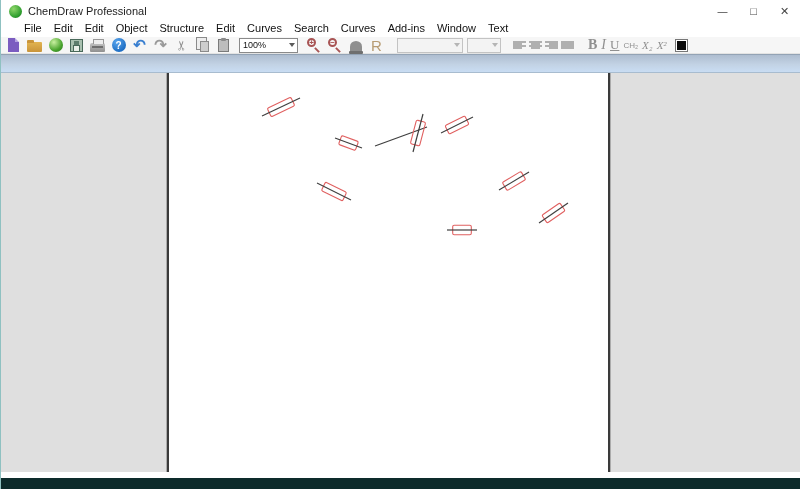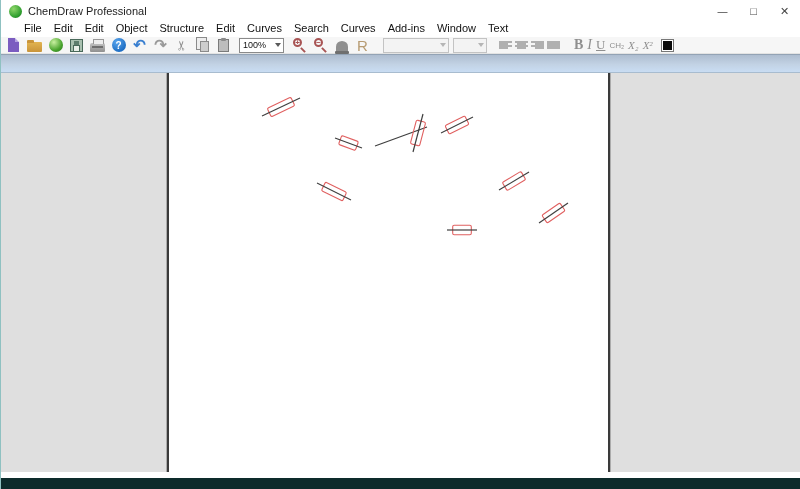--- a/index.html
+++ b/index.html
@@ -40,21 +40,21 @@
   .i-redo { font-size:15px; font-weight:bold; color:#9a9a9a; line-height:14px; }
   .i-cut { font-size:13px; color:#8a8a8a; transform:rotate(-90deg); }
   .i-copy { width:9px; height:11px; background:#cdcdcd; border:1px solid #8a8a8a; box-shadow:-3px -3px 0 0 #ededed, -3px -3px 0 1px #8a8a8a; margin-left:3px; margin-top:3px; }
   .i-paste { width:11px; height:13px; background:#bdbdbd; border:1px solid #7a7a7a; position:relative; }
   .i-paste::before { content:""; position:absolute; top:-2px; left:2px; width:5px; height:3px; background:#8a8a8a; border-radius:1px; }
 
   .combo { height:15px; background:#fff; border:1px solid #8a8a8a; display:flex; align-items:center; font-size:9px; color:#111; position:relative; }
   .combo .val { flex:1; padding-left:3px; }
   .combo .arrow { width:11px; height:100%; display:flex; align-items:center; justify-content:center; }
   .combo .arrow::after { content:""; border-left:3px solid transparent; border-right:3px solid transparent; border-top:4px solid #5a5a5a; }
-  .combo.zoom { width:45px; margin:0 3px; }
+  .combo.zoom { width:59px; margin:0 3px; }
   .combo.disabled { background:#f3f3f3; border-color:#c3c3c3; }
   .combo.disabled .arrow::after { border-top-color:#b5b5b5; }
   .combo.font { width:66px; margin-left:8px; }
   .combo.size { width:34px; }
 
   .i-mag { position:relative; width:15px; height:15px; }
   .i-mag .lens { position:absolute; top:0; left:1px; width:9px; height:9px; border:2px solid #a85454; border-radius:50%; display:flex; align-items:center; justify-content:center; font-size:8px; font-weight:bold; color:#a85454; line-height:5px; }
   .i-mag::after { content:""; position:absolute; width:6px; height:2px; background:#a85454; transform:rotate(45deg); right:1px; bottom:2px; }
   .i-stamp { width:12px; height:11px; background:#8f8f8f; border-radius:50% 50% 15% 15%; position:relative; margin-top:2px; }
   .i-stamp::after { content:""; position:absolute; bottom:-2px; left:-1px; right:-1px; height:3px; background:#6f6f6f; border-radius:1px; }

